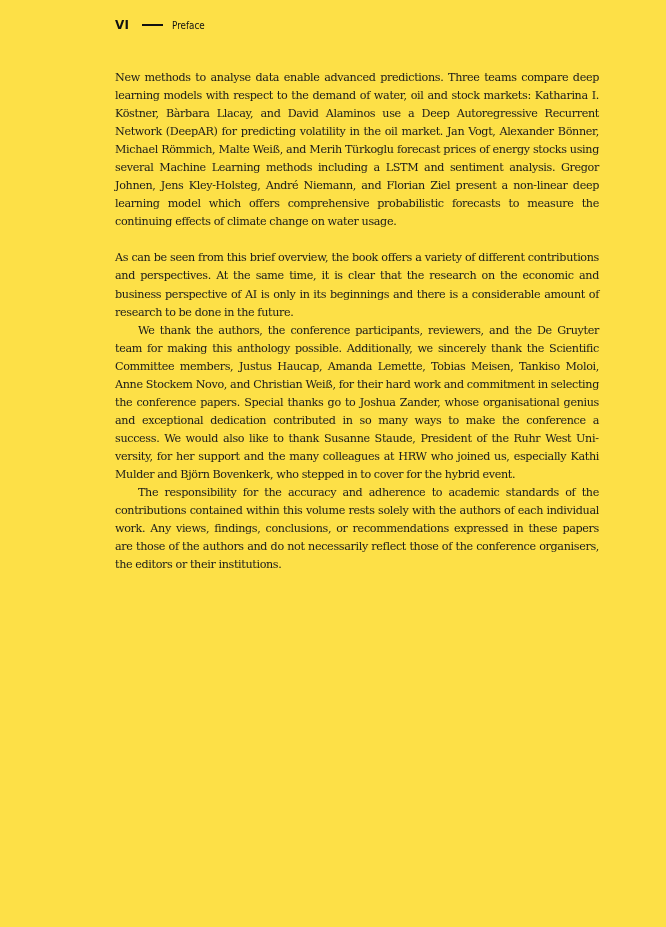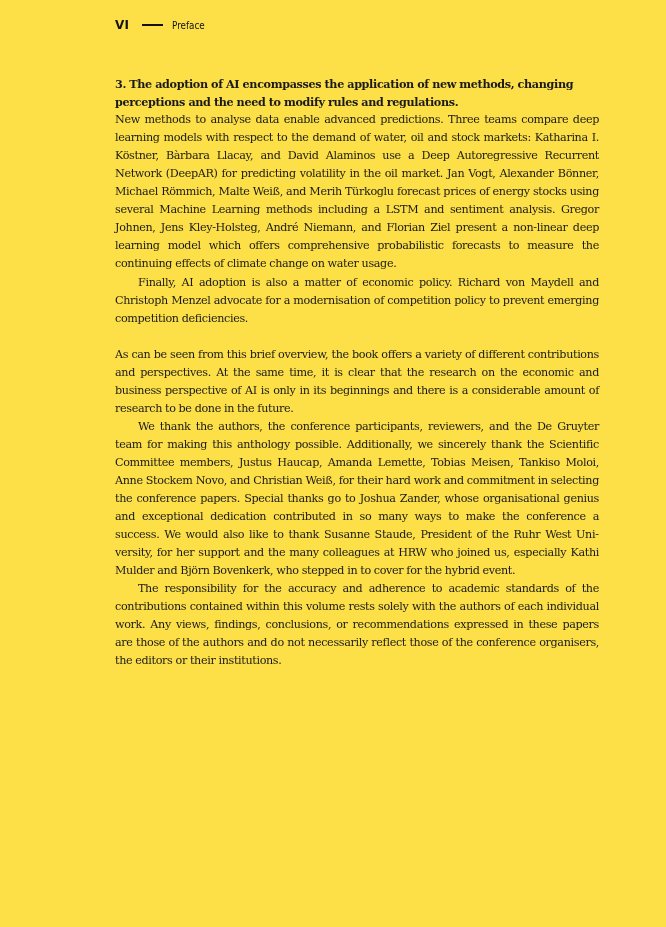--- a/index.html
+++ b/index.html
@@ -29,21 +29,19 @@
 
 <div class="page">
 
   <div class="running-head">
     <span class="page-num">VI</span>
     <span class="head-rule"></span>
     <span class="section-title">Preface</span>
   </div>
 
   <div class="body condensed">
-    <p class="heading">3. The adoption of AI encompasses the application of new methods, changing perceptions and the need to modify rules and regulations.</p>
     <p>New methods to analyse data enable advanced predictions. Three teams compare deep learning models with respect to the demand of water, oil and stock markets: Katharina I. Köstner, Bàrbara Llacay, and David Alaminos use a Deep Autoregressive Recurrent Network (DeepAR) for predicting volatility in the oil market. Jan Vogt, Alex­ander Bönner, Michael Römmich, Malte Weiß, and Merih Türkoglu forecast prices of energy stocks using several Machine Learning methods including a LSTM and senti­ment analysis. Gregor Johnen, Jens Kley-Holsteg, André Niemann, and Florian Ziel present a non-linear deep learning model which offers comprehensive probabilistic forecasts to measure the continuing effects of climate change on water usage.</p>
-    <p class="indent">Finally, AI adoption is also a matter of economic policy. Richard von Maydell and Christoph Menzel advocate for a modernisation of competition policy to prevent emerging competition deficiencies.</p>
     <p class="gap">As can be seen from this brief overview, the book offers a variety of different contribu­tions and perspectives. At the same time, it is clear that the research on the economic and business perspective of AI is only in its beginnings and there is a considerable amount of research to be done in the future.</p>
     <p class="indent">We thank the authors, the conference participants, reviewers, and the De Gruyter team for making this anthology possible. Additionally, we sincerely thank the Scientific Committee members, Justus Haucap, Amanda Lemette, Tobias Meisen, Tankiso Moloi, Anne Stockem Novo, and Christian Weiß, for their hard work and commitment in se­lecting the conference papers. Special thanks go to Joshua Zander, whose organisational genius and exceptional dedication contributed in so many ways to make the conference a success. We would also like to thank Susanne Staude, President of the Ruhr West Uni­versity, for her support and the many colleagues at HRW who joined us, especially Kathi Mulder and Björn Bovenkerk, who stepped in to cover for the hybrid event.</p>
     <p class="indent">The responsibility for the accuracy and adherence to academic standards of the contributions contained within this volume rests solely with the authors of each indi­vidual work. Any views, findings, conclusions, or recommendations expressed in these papers are those of the authors and do not necessarily reflect those of the con­ference organisers, the editors or their institutions.</p>
   </div>
 
 </div>
 
 </body></html>

